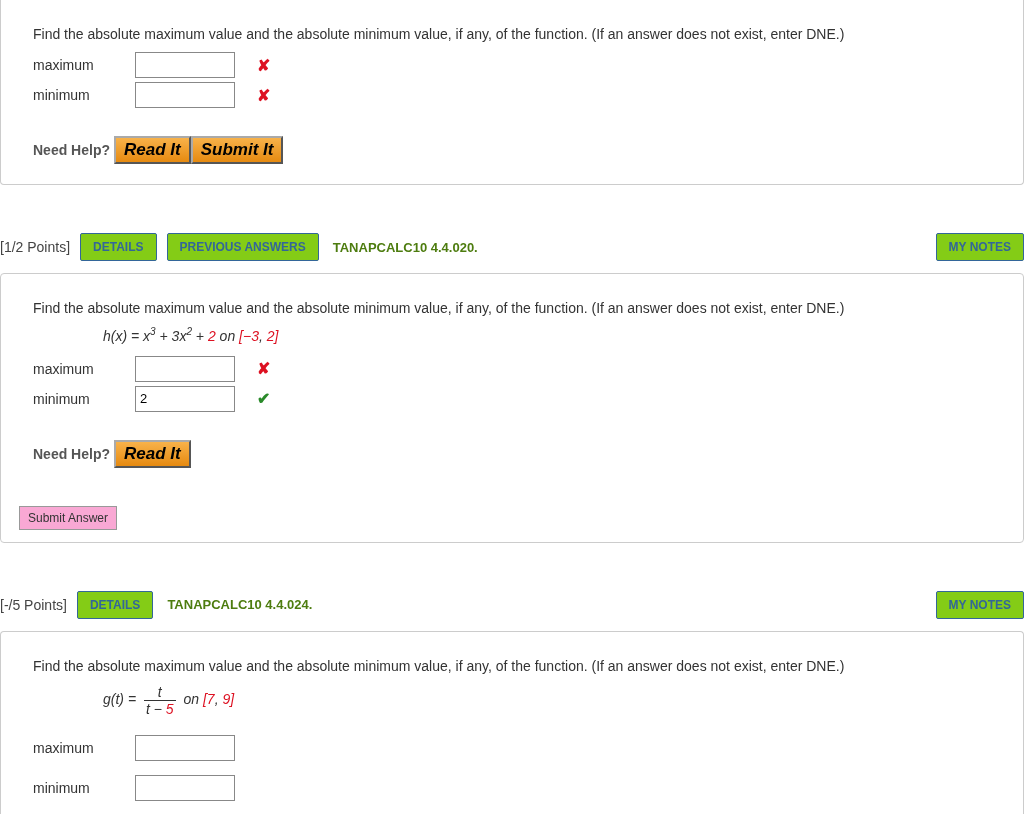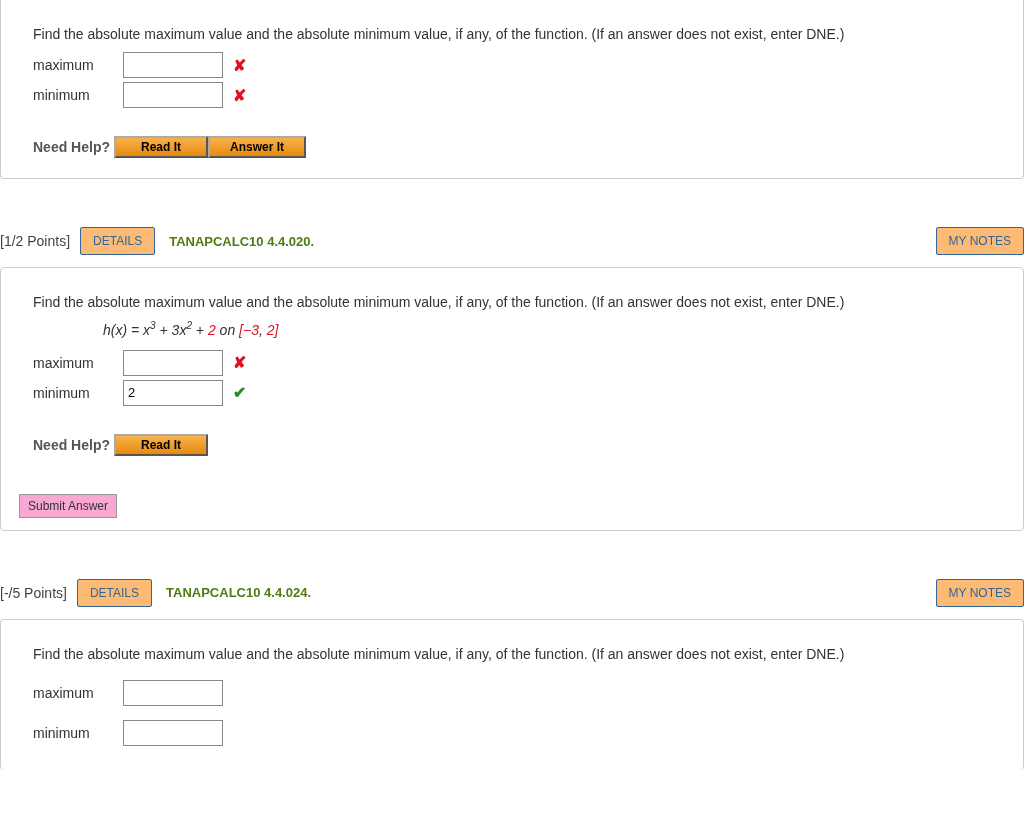--- a/index.html
+++ b/index.html
@@ -29,21 +29,21 @@
   }
   .q-function {
     margin: 8px 0 12px 70px;
     font-style: italic;
     font-family: Arial, sans-serif;
   }
   .q-function .num { color: #d12; }
   .answer-row {
     display: flex;
     align-items: center;
-    gap: 10px;
+    gap: 22px;
     margin: 4px 0 4px 0;
   }
   .answer-label {
     width: 80px;
     text-align: left;
   }
   .answer-input {
     width: 90px;
     height: 20px;
     border: 1px solid #888;
@@ -61,28 +61,29 @@
     display: flex;
     align-items: center;
   }
   .need-help-label {
     color: #555;
     font-weight: bold;
     margin-right: 4px;
   }
   .help-btn {
     display: inline-block;
-    padding: 2px 20px;
-    font-size: 12px;
+    padding: 2px 8px;
+    font-size: 17px;
     font-weight: bold;
     text-align: center;
     border: 2px outset #aaa;
     cursor: pointer;
     background: linear-gradient(#f8b24a, #e68a10);
     color: #000;
+    font-style: italic;
   }
   .help-btn.small { min-width: 50px; }
   .submit-btn {
     display: inline-block;
     margin: 18px 0 12px 18px;
     padding: 4px 8px;
     font-size: 12px;
     border: 1px solid #999;
     background: #f9a8d4;
     cursor: pointer;
@@ -95,24 +96,24 @@
     gap: 10px;
   }
   .points-label {
     font-weight: normal;
     color: #444;
     font-size: 14px;
   }
   .hdr-btn {
     border: 1px solid #336699;
     color: #336699;
-    font-weight: normal;
+    font-weight: bold;
     font-size: 12px;
     padding: 6px 12px;
-    background: #fdba74;
+    background: #84cc16;
     cursor: pointer;
     border-radius: 2px;
   }
   .hdr-text {
     font-weight: bold;
     color: #4d7c0f;
     font-size: 13px;
     margin-left: 4px;
   }
   .hdr-spacer { flex: 1; }
@@ -138,28 +139,29 @@
       <span class="mark wrong">✘</span>
     </div>
     <div class="answer-row">
       <span class="answer-label">minimum</span>
       <input class="answer-input" value="" style="">
       <span class="mark wrong">✘</span>
     </div>
     <div class="need-help">
       <span class="need-help-label">Need Help?</span>
       <span class="help-btn small">Read It</span>
-      <span class="help-btn small">Answer It</span>
+      <span class="help-btn small">Submit It</span>
     </div>
   </div>
 </div>
 
 <div class="q-header">
   <span class="points-label">[1/2 Points]</span>
   <span class="hdr-btn">DETAILS</span>
+  <span class="hdr-btn">PREVIOUS ANSWERS</span>
   <span class="hdr-text">TANAPCALC10 4.4.020.</span>
   <span class="hdr-spacer"></span>
   <span class="hdr-btn">MY NOTES</span>
 </div>
 
 <div class="question-box" style="border-top:1px solid #ccc; border-radius:4px;">
   <div class="q-content">
     <p class="q-prompt">Find the absolute maximum value and the absolute minimum value, if any, of the function. (If an answer does not exist, enter DNE.)</p>
     <div class="q-function">
       <span>h(x) = x</span><span class="sup">3</span><span> + 3x</span><span class="sup">2</span><span> + </span><span class="num">2</span><span> on </span><span class="num">[−3</span><span>, </span><span class="num">2]</span>
@@ -186,20 +188,28 @@
   <span class="points-label">[-/5 Points]</span>
   <span class="hdr-btn">DETAILS</span>
   <span class="hdr-text">TANAPCALC10 4.4.024.</span>
   <span class="hdr-spacer"></span>
   <span class="hdr-btn">MY NOTES</span>
 </div>
 
 <div class="question-box" style="border-top:1px solid #ccc; border-radius:4px; border-bottom:none; margin-bottom:0;">
   <div class="q-content">
     <p class="q-prompt">Find the absolute maximum value and the absolute minimum value, if any, of the function. (If an answer does not exist, enter DNE.)</p>
+    <div class="q-function">
+      <span>g(t) = </span>
+      <span class="frac">
+        <span class="top">t</span>
+        <span class="bot"><span>t − </span><span class="num">5</span></span>
+      </span>
+      <span> on </span><span class="num">[7</span><span>, </span><span class="num">9]</span>
+    </div>
     <div class="answer-row" style="margin-top:18px;">
       <span class="answer-label">maximum</span>
       <input class="answer-input" value="" style="">
     </div>
     <div class="answer-row" style="margin-top:14px;">
       <span class="answer-label">minimum</span>
       <input class="answer-input" value="" style="">
     </div>
   </div>
 </div>

